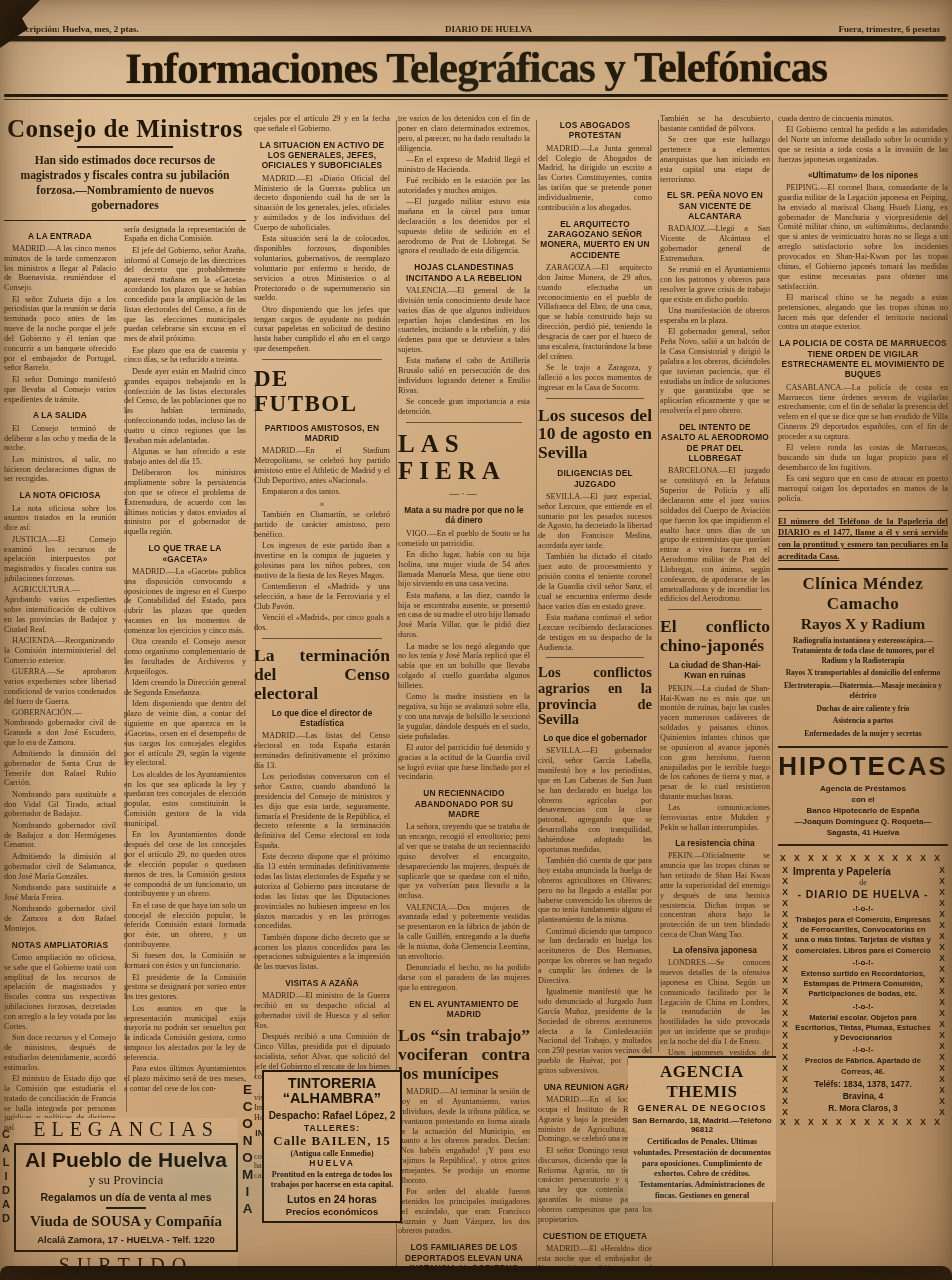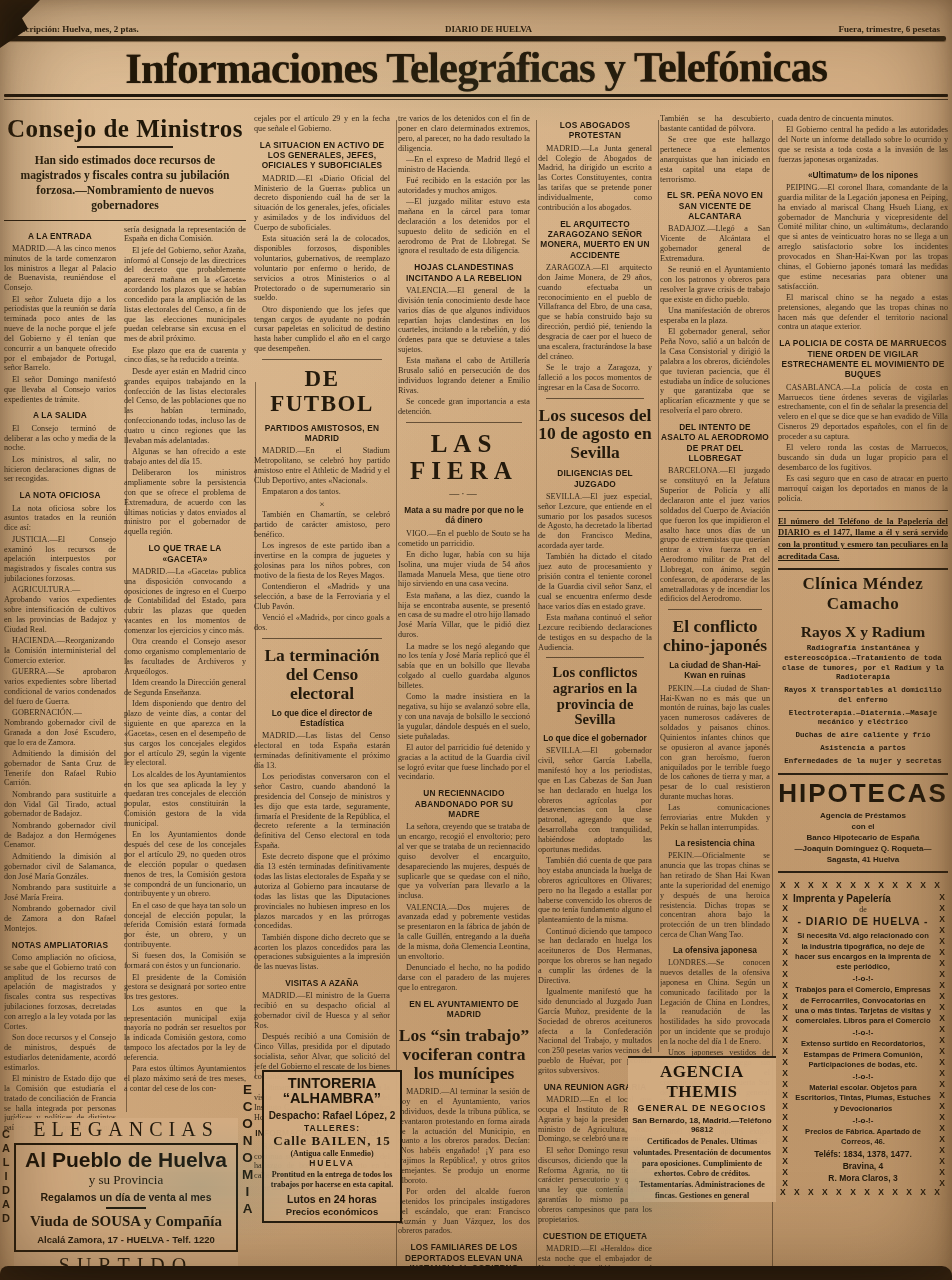--- a/index.html
+++ b/index.html
@@ -47,39 +47,39 @@
   .title-rule{width:96px;height:2px;background:#2c2113;margin:4px auto 5px auto;}
   .consejo-deck{font-size:11.6px;font-weight:bold;text-align:center;color:#29200f;line-height:1.3;}
 
   .flow{font-size:8.2px;line-height:1.2;text-align:justify;}
   .flow p.para{margin:0 0 1.5px 0;text-indent:8px;overflow-wrap:break-word;}
   .flow p.frag{text-indent:0;}
   .h3{font-family:"Liberation Sans",sans-serif;font-weight:bold;font-size:8.3px;line-height:1.25;
     text-align:center;margin:6px 1px 3px 1px;color:#241a0c;text-transform:uppercase;letter-spacing:.2px;}
   .subh{font-family:"Liberation Sans",sans-serif;font-weight:bold;font-size:8.3px;line-height:1.25;
     text-align:center;margin:5px 1px 3px 1px;color:#241a0c;}
-  .hl{text-align:center;font-weight:bold;color:#241a0c;margin:7px 0 4px 0;line-height:1.08;}
+  .hl{font-weight:bold;color:#241a0c;margin:7px 0 4px 0;line-height:1.08;}
   .hl.s1{font-size:23px;letter-spacing:1.5px;}
   .hl.s2{font-size:17.5px;}
   .hl.s3{font-size:14.5px;}
   .hl.fiera{font-size:25px;font-weight:bold;letter-spacing:6px;}
   .sep-rule{border-top:1px solid rgba(45,30,15,.65);margin:5px 8px 4px 8px;}
   .xsep{text-align:center;font-size:9px;margin:1px 0;color:#241a0c;}
   .orn{text-align:center;font-size:10px;letter-spacing:2px;margin:0 0 2px 0;color:#241a0c;}
   .notice{font-weight:bold;font-size:8.6px;line-height:1.35;text-align:justify;margin:6px 0 6px 0;
     border-top:1.5px solid #2c2113;padding-top:5px;text-decoration:underline;color:#241a0c;}
 
   
   .vrule{position:absolute;width:1px;background:rgba(55,38,20,.55);z-index:4;}
 
   
   .ad-clinica{border-top:2px solid #2c2113;margin-top:6px;padding-top:4px;}
   .clinica-title{font-size:17px;font-weight:bold;text-align:center;color:#241a0c;letter-spacing:.5px;}
-  .clinica-sub{font-size:15.5px;font-weight:bold;text-align:center;color:#241a0c;margin-top:9px;}
-  .clinica-svc{font-family:Liberation Mono, monospace;font-weight:bold;font-size:7.5px;line-height:1.3;
+  .clinica-sub{font-size:15.5px;font-weight:bold;text-align:center;color:#241a0c;margin-top:1px;}
+  .clinica-svc{font-family:Liberation Serif, serif;font-weight:bold;font-size:7.5px;line-height:1.3;
     text-align:center;margin:3px 2px;color:#2a2012;}
   .ad-hipotecas{border-top:2.5px solid #2c2113;border-bottom:2.5px solid #2c2113;margin:7px 0;padding:3px 0 5px 0;}
   .hipo-title{font-family:"Liberation Sans",sans-serif;font-size:26px;font-weight:bold;text-align:center;
     letter-spacing:2px;color:#241a0c;}
   .hipo-line{font-family:"Liberation Sans",sans-serif;font-weight:bold;font-size:8px;text-align:center;
     margin:2px 0;color:#2a2012;}
   .ad-imprenta{position:relative;margin-top:4px;padding:13px 15px;}
   .xb{font-family:"Liberation Sans",sans-serif;font-weight:bold;font-size:8.5px;color:#241a0c;
     letter-spacing:3px;white-space:nowrap;overflow:hidden;}
   .xb.h{position:absolute;left:2px;right:2px;height:11px;}
@@ -355,21 +355,20 @@
       </div>
 
       <div class="ad-imprenta">
         <div class="xb h top">X X X X X X X X X X X X X X X X X X X X X X X X X X X X X X X X X X X X X X X X</div>
         <div class="xb v left">XXXXXXXXXXXXXXXXXXXXXXXXXXXXXXXXXX</div>
         <div class="xb v right">XXXXXXXXXXXXXXXXXXXXXXXXXXXXXXXXXX</div>
         <div class="imp-title">Imprenta y Papelería</div>
         <div class="imp-de">de</div>
         <div class="imp-name">- DIARIO DE HUELVA -</div>
         <div>
-            <div class="imp-p">Si necesita Vd. algo relacionado con la industria tipográfica, no deje de hacer sus encargos en la imprenta de este periódico,</div>
             <div class="imp-sep">-!-o-!-</div>
             <div class="imp-p">Trabajos para el Comercio, Empresas de Ferrocarriles, Convocatorias en una o más tintas. Tarjetas de visitas y comerciales. Libros para el Comercio</div>
             <div class="imp-sep">-!-o-!-</div>
             <div class="imp-p">Extenso surtido en Recordatorios, Estampas de Primera Comunión, Participaciones de bodas, etc.</div>
             <div class="imp-sep">-!-o-!-</div>
             <div class="imp-p">Material escolar. Objetos para Escritorios, Tintas, Plumas, Estuches y Devocionarios</div>
             <div class="imp-sep">-!-o-!-</div>
             <div class="imp-p">Precios de Fábrica. Apartado de Correos, 46.</div>
           </div>
         <div>

